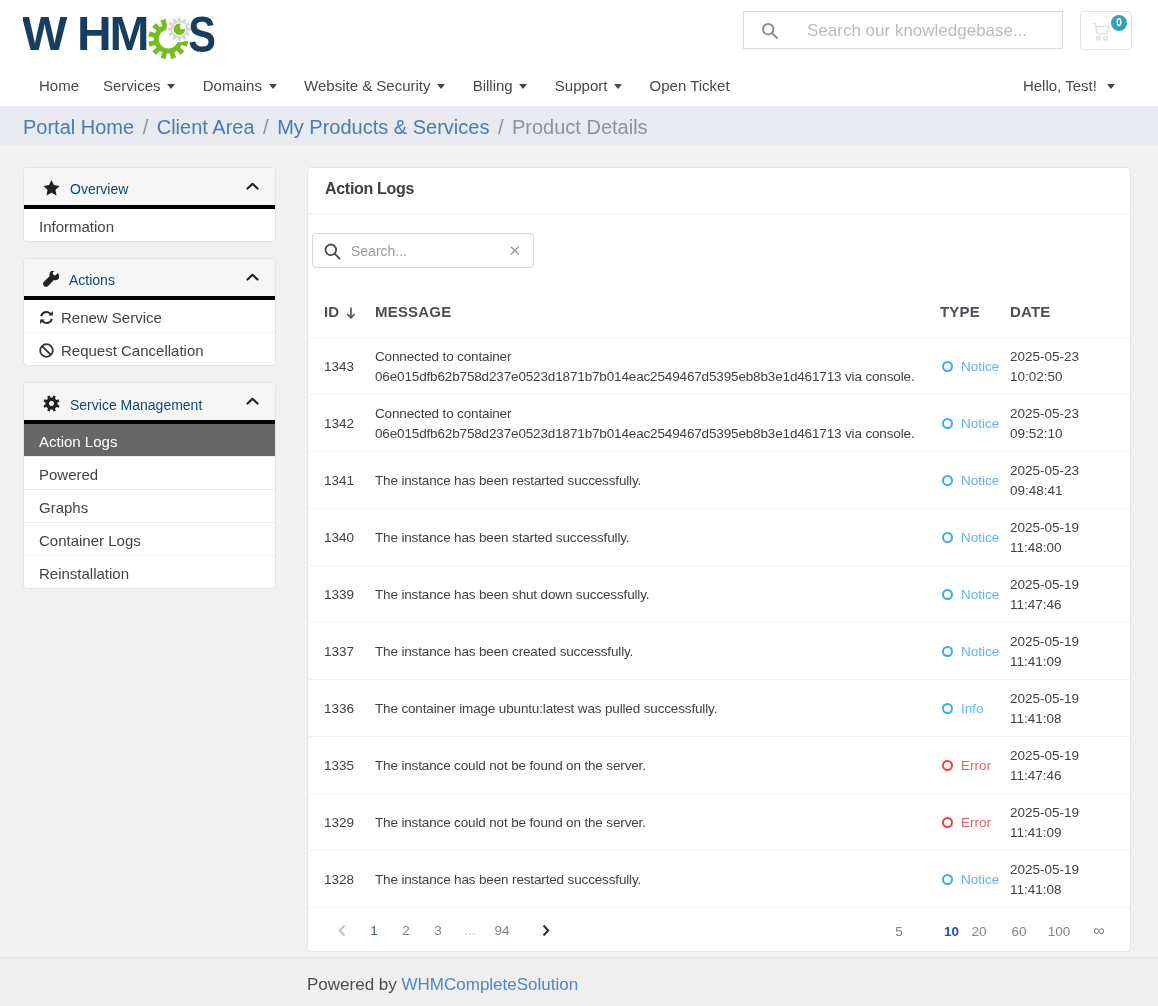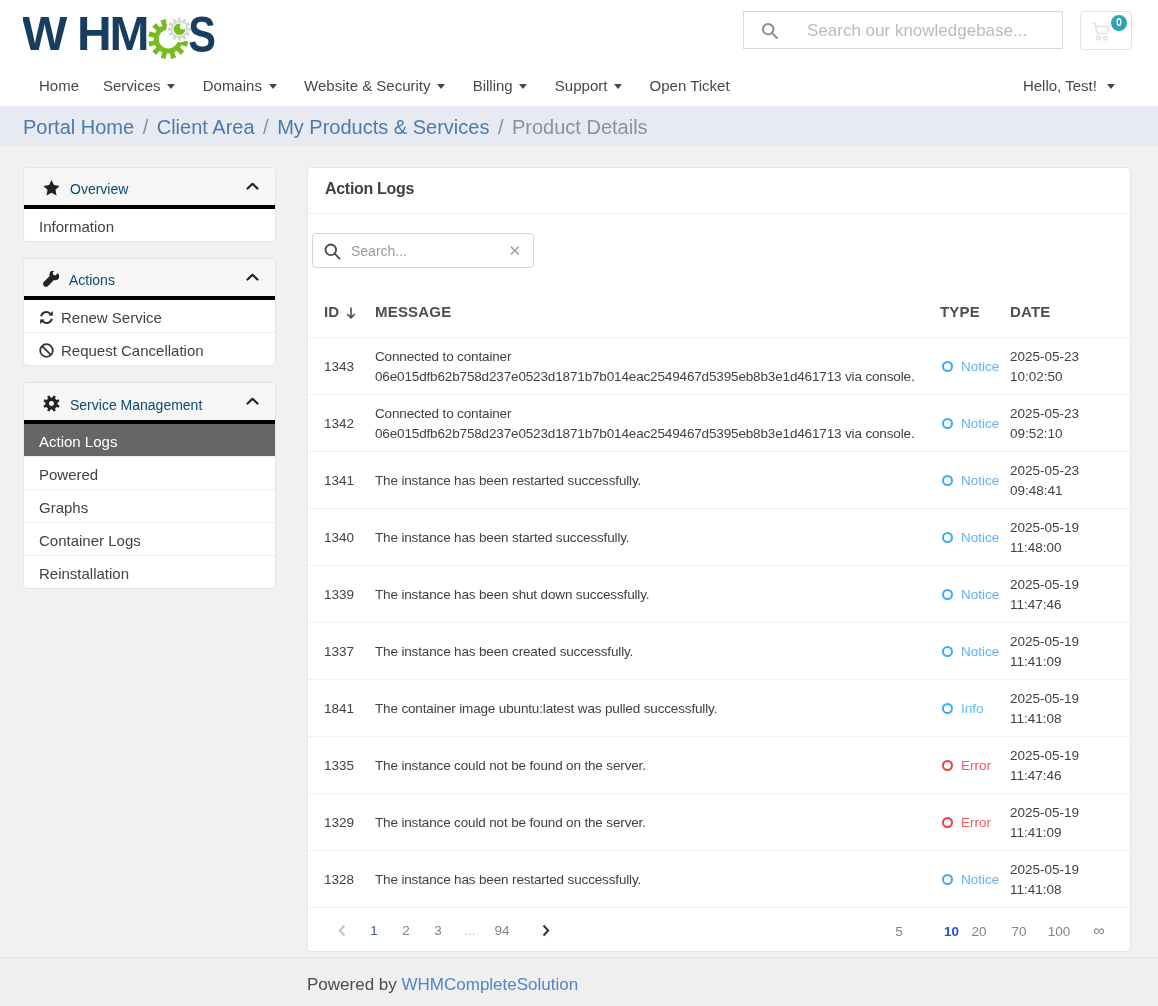--- a/index.html
+++ b/index.html
@@ -257,21 +257,21 @@
           <td class="c-type"><span class="ring"></span><span class="t-notice">Notice</span></td>
           <td class="c-date">2025-05-19 11:47:46</td>
         </tr>
         <tr>
           <td class="c-id">1337</td>
           <td class="c-msg">The instance has been created successfully.</td>
           <td class="c-type"><span class="ring"></span><span class="t-notice">Notice</span></td>
           <td class="c-date">2025-05-19 11:41:09</td>
         </tr>
         <tr>
-          <td class="c-id">1841</td>
+          <td class="c-id">1336</td>
           <td class="c-msg">The container image ubuntu:latest was pulled successfully.</td>
           <td class="c-type"><span class="ring"></span><span class="t-info">Info</span></td>
           <td class="c-date">2025-05-19 11:41:08</td>
         </tr>
         <tr>
           <td class="c-id">1335</td>
           <td class="c-msg">The instance could not be found on the server.</td>
           <td class="c-type"><span class="ring red"></span><span class="t-error">Error</span></td>
           <td class="c-date">2025-05-19 11:47:46</td>
         </tr>
@@ -291,21 +291,21 @@
         </table>
       <div class="pager">
         <div class="pages">
           <span class="pg-num"><svg class="pgchev" width="8" height="13" viewBox="0 0 8 13">
                 <path d="M6.5,1.5 L1.8,6.5 L6.5,11.5" fill="none" stroke="#c3c3c3" stroke-width="2"></path>
               </svg></span><span class="pg-num pg-cur">1</span><span class="pg-num">2</span><span class="pg-num">3</span><span class="pg-num" style="color:#b9bec4;">...</span><span class="pg-num">94</span><span class="pg-num" style="margin-left:12px;"><svg class="pgchev" width="8" height="13" viewBox="0 0 8 13">
                 <path d="M1.5,1.5 L6.2,6.5 L1.5,11.5" fill="none" stroke="#333" stroke-width="2"></path>
               </svg></span>
         </div>
         <div class="sizes">
-          <span>5</span><span class="sel">10</span><span>20</span><span>70</span><span>100</span><span style="font-size:16px;">∞</span>
+          <span>5</span><span class="sel">10</span><span>20</span><span>60</span><span>100</span><span style="font-size:16px;">∞</span>
         </div>
       </div>
     </div>
   </div>
 </div>
 <div class="pagefoot">
   <div class="container">
       <div class="inner">Powered by <a>WHMCompleteSolution</a></div>
     </div>
 </div>

